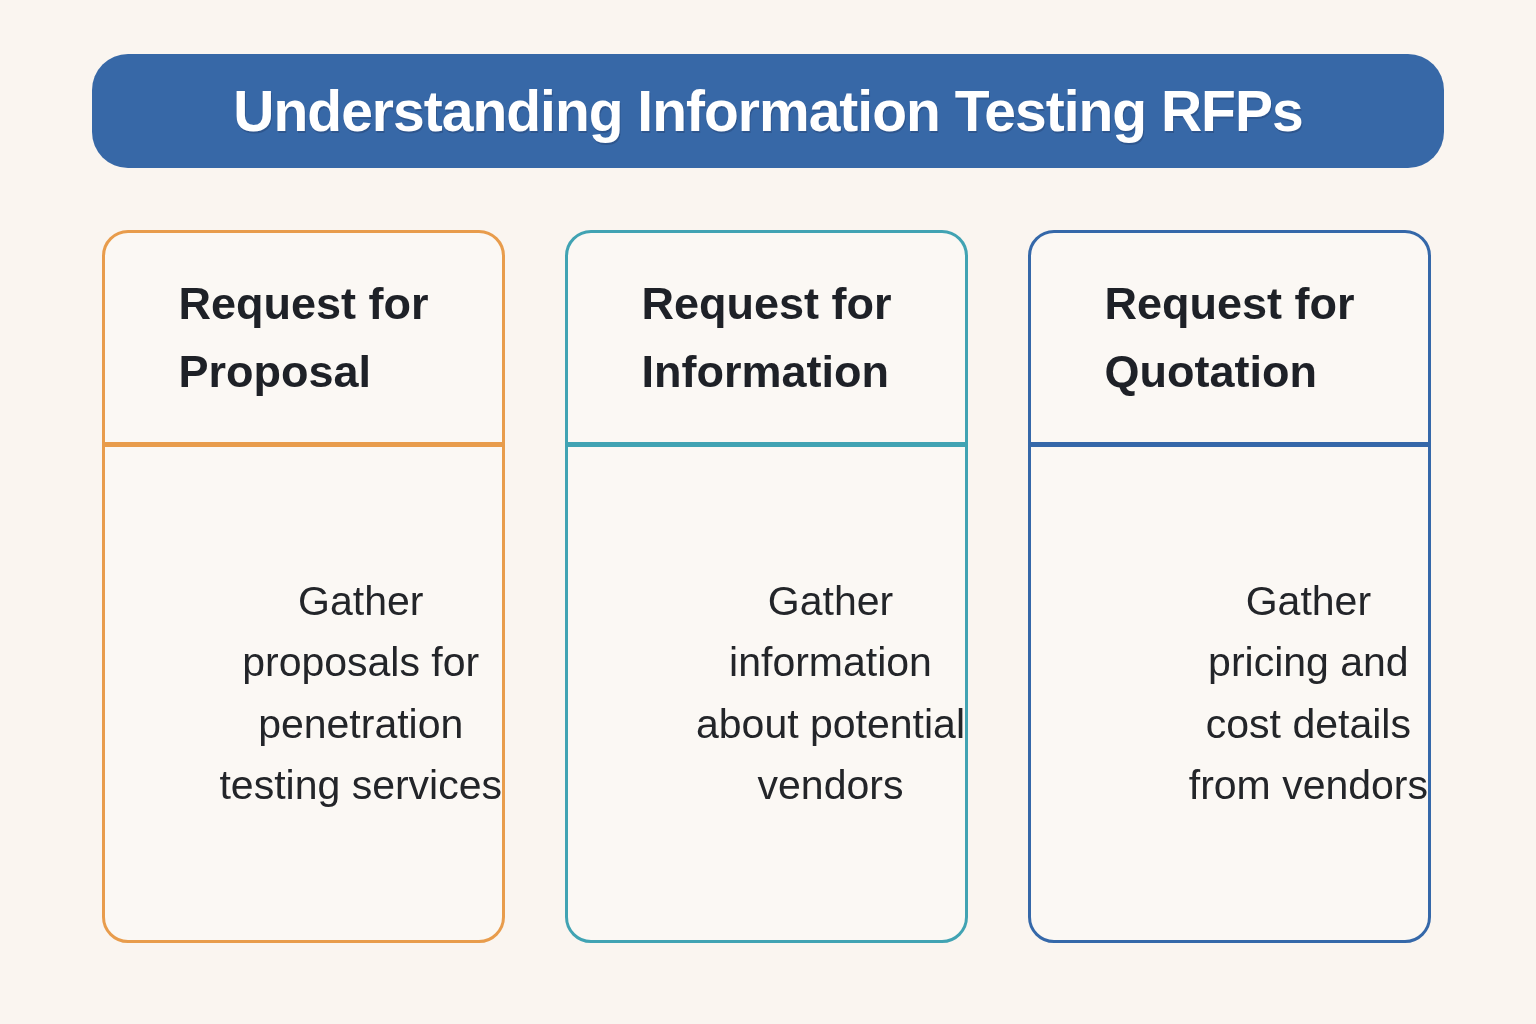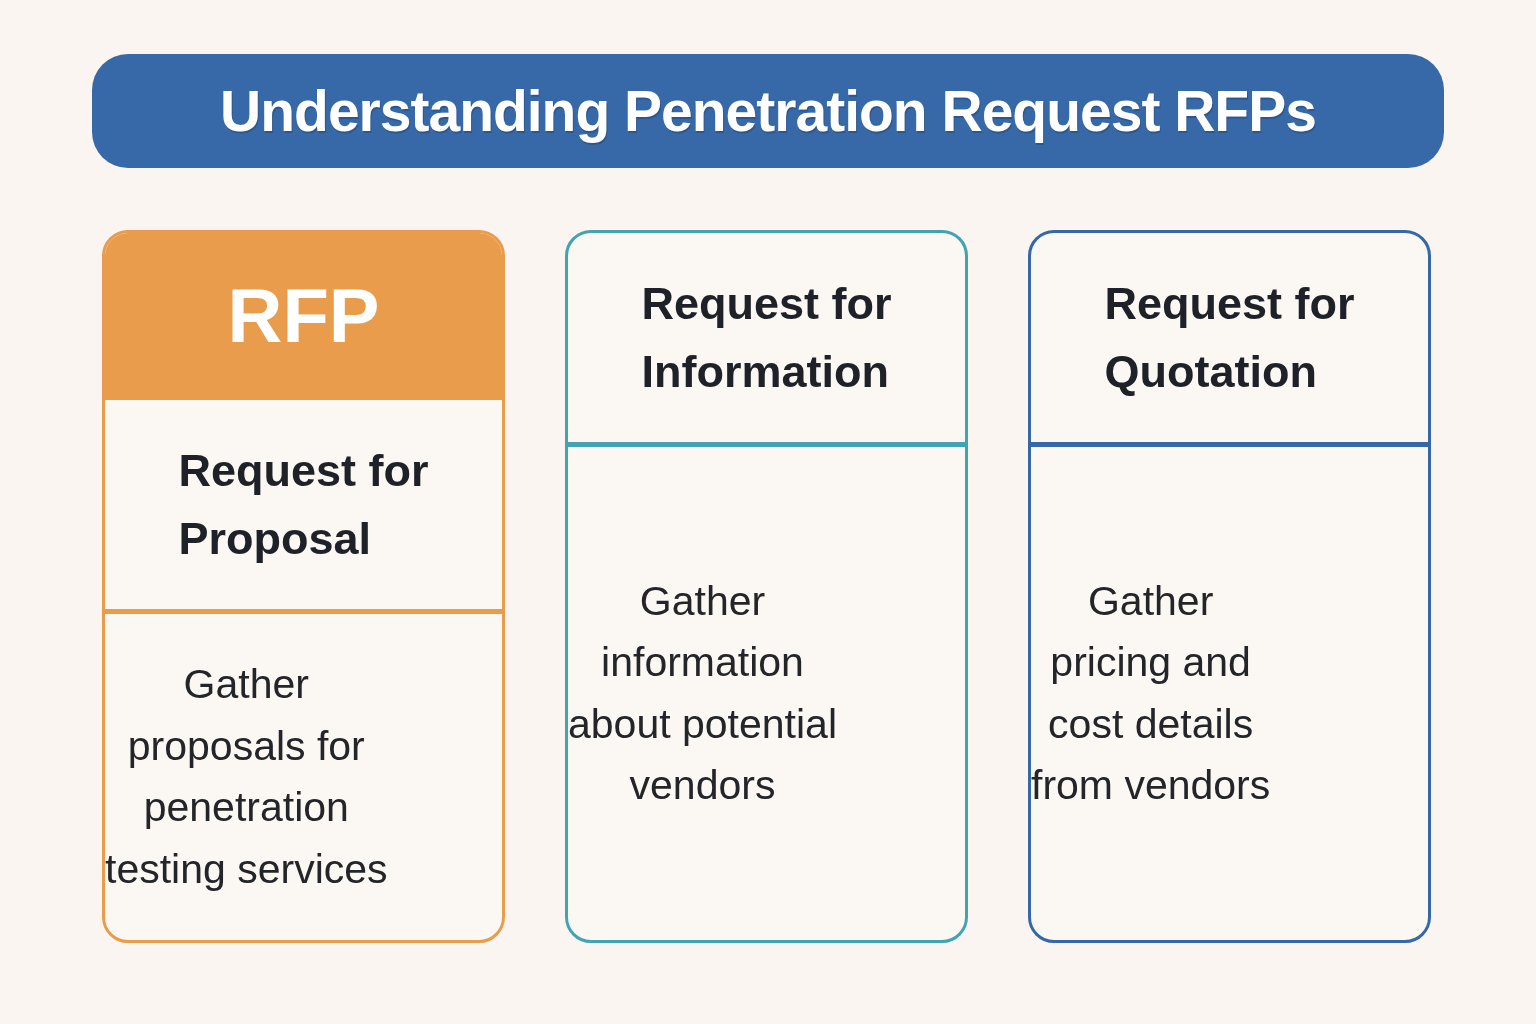--- a/index.html
+++ b/index.html
@@ -78,44 +78,41 @@
     font-weight: bold;
     color: #1E2127;
     text-align: left;
     line-height: 1.5;
     white-space: pre-line;
   }
   .card-desc-section {
     flex: 1 1 auto;
     display: flex;
     align-items: center;
-    justify-content: flex-start;
+    justify-content: flex-end;
   }
   .card-description {
     font-size: 41px;
     font-weight: normal;
     color: #232529;
     text-align: center;
     line-height: 1.5;
     white-space: pre-line;
   }
 </style>
 </head>
 <body style="background: rgb(250, 245, 240);">
 
 <div class="banner" style="--accent: #3768A7;">
-  <div class="banner-title">Understanding Penetration Request RFPs</div>
+  <div class="banner-title">Understanding Information Testing RFPs</div>
 </div>
 
 <div class="cards">
 
   <div class="card" style="--accent: #E89C4C;">
-    <div class="card-header">
-      <div class="card-abbr">RFP</div>
-    </div>
     <div class="card-subtitle-section">
       <div class="card-subtitle">Request for
 Proposal</div>
     </div>
     <div class="card-desc-section">
       <div class="card-description">Gather
 proposals for
 penetration
 testing services</div>
     </div>

